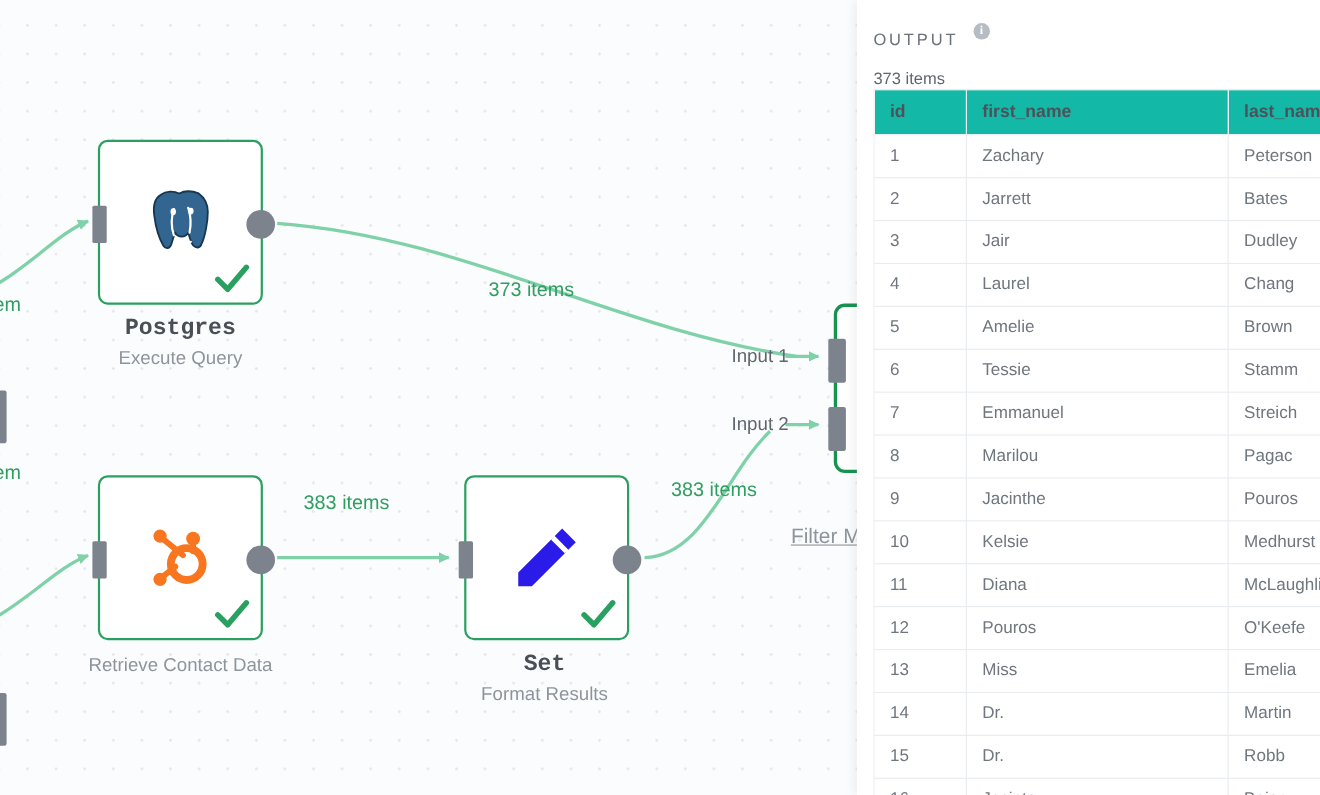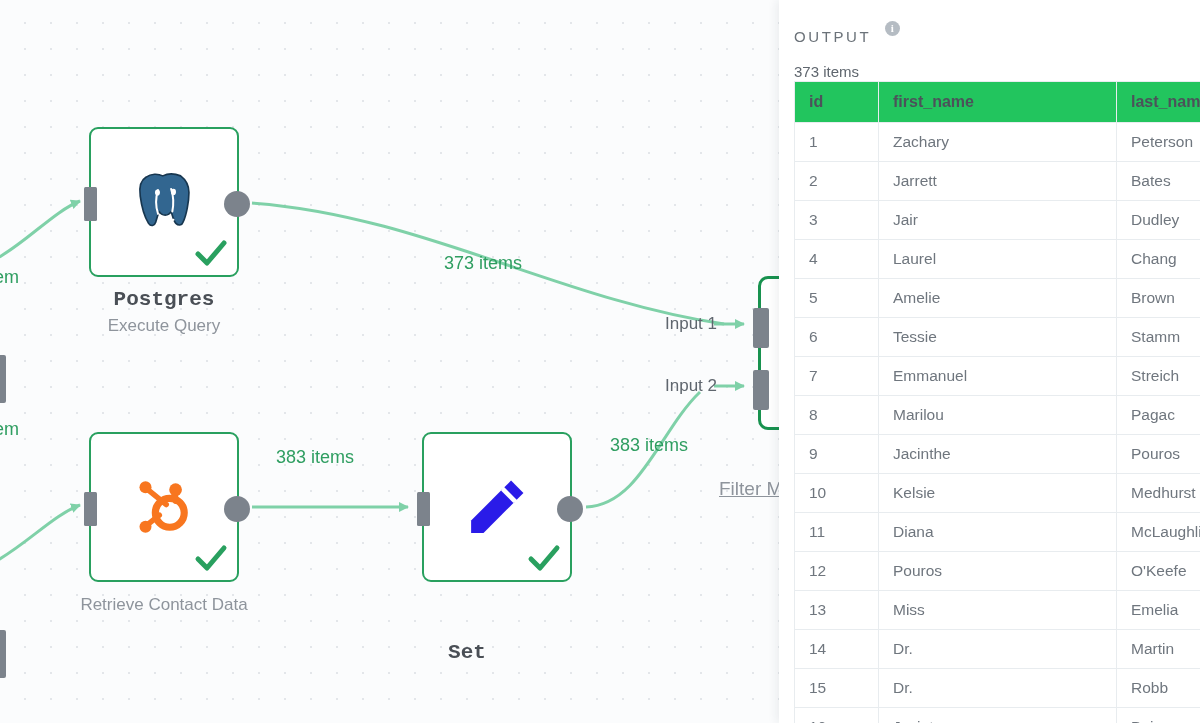--- a/index.html
+++ b/index.html
@@ -138,21 +138,21 @@
     table-layout:fixed;
   }
   table.out th, table.out td {
     border:1px solid #e8ecef;
     text-align:left;
     padding:0 0 0 14px;
     font-weight:400;
     white-space:nowrap; overflow:hidden;
   }
   table.out th {
-    background:#22c55e;
+    background:#14b8a6;
     height:41px;
     font-size:16px; color:#4c525a; font-weight:600;
   }
   table.out td {
     height:39px;
     font-size:15.5px; color:#6f767e;
   }
   table.out col.c-id { width:84px; }
   table.out col.c-first { width:238px; }
   table.out col.c-last { width:178px; }
@@ -241,22 +241,23 @@
       <g fill="#2a1be8">
         <path d="M44.5 8.5 L55.5 19.5 L49.5 25.5 L38.5 14.5 Z"></path>
         <path d="M36.5 16.5 L47.5 27.5 L20 55 L9 55 L9 44 Z"></path>
       </g>
       <path d="M36.5 16.5 L47.5 27.5" stroke="#fff" stroke-width="2.6"></path>
     </svg>
     <svg class="tick" viewBox="0 0 34 30">
       <path d="M4 15 L13 24 L30 4" stroke="#29a05f" stroke-width="5" fill="none" stroke-linecap="round" stroke-linejoin="round"></path>
     </svg>
   </div>
-  <div class="node-caption" style="left:467px; top:592px;margin-top:48px;">
+  <div class="node-caption" style="left:495px; top:592px;">
     <div class="node-title">Set</div>
+    <div class="node-subtitle">Format Results</div>
   </div>
 
   <div class="merge-node">
     <div class="merge-port" style="top:29px;"></div>
     <div class="merge-port" style="top:91px;"></div>
   </div>
 
   <div class="edge-label" style="left:444px; top:253px;">373 items</div>
   <div class="edge-label" style="left:276px; top:447px;">383 items</div>
   <div class="edge-label" style="left:610px; top:435px;">383 items</div>

